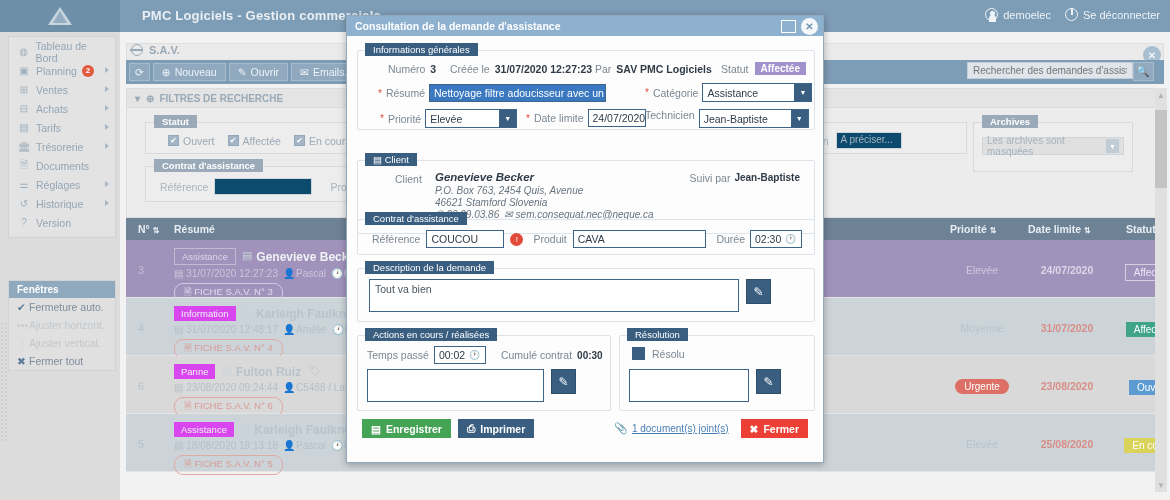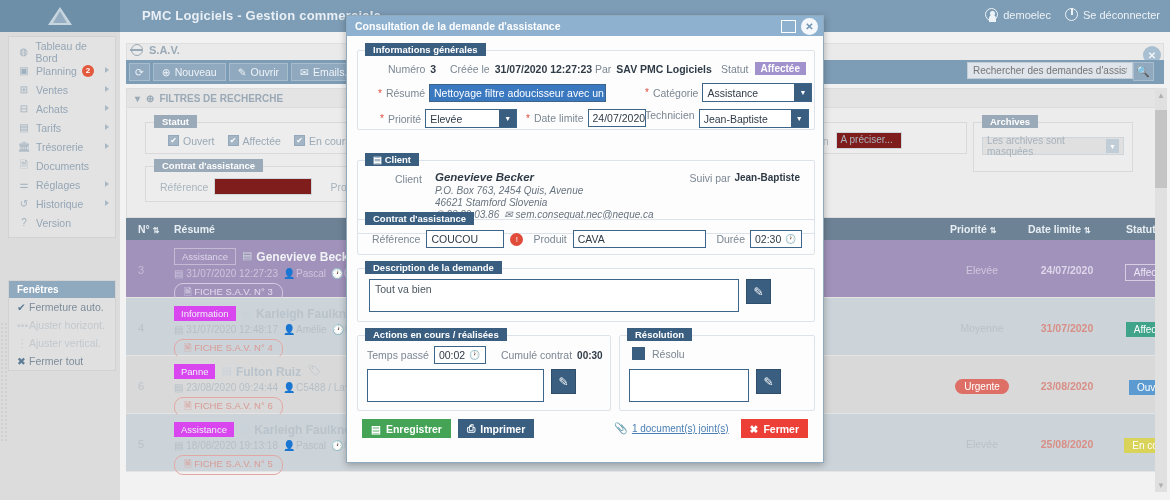--- a/index.html
+++ b/index.html
@@ -134,21 +134,21 @@
     position:absolute; border:1px solid #d9d9d9; background:#ededed;
   }
   .fs-legend {
     position:absolute; left:8px; top:-8px; background:#9aaab8; color:#fff;
     font-size:9.5px; font-weight:bold; padding:1px 8px;
   }
   .chk { display:inline-flex; align-items:center; gap:4px; color:#9aa9b6; font-size:10.5px; margin-right:10px;}
   .chkbox { width:11px;height:11px;background:#a4b6c5;border:1px solid #93a8ba; color:#fff; font-size:8px;
             display:flex;align-items:center;justify-content:center; }
   .f-lab { color:#a8b4be; font-size:10.5px; }
-  .f-inp { background:#7f1d1d; border:1px solid #cfd6db; height:17px; }
+  .f-inp { background:#0c4a6e; border:1px solid #cfd6db; height:17px; }
   .sel-dis {
     background:#e0e0e0; border:1px solid #cfd6db; height:18px; color:#a6b2bc;
     font-size:10px; padding:1px 4px; display:flex;align-items:center; justify-content:space-between;
   }
   .sel-dis .ar { width:14px; height:14px; background:#c0ccd6; display:flex;align-items:center;justify-content:center;color:#fff;font-size:7px;}
 
   
   .table-head {
     position:absolute; left:6px; top:186px; width:1038px; height:22px;
     background:#6d8295; color:#e8eef3; font-size:10.5px; font-weight:bold;
@@ -211,21 +211,21 @@
     width:17px;height:17px;border-radius:50%;background:#f4f8fb; color:#6d92b3;
     display:flex;align-items:center;justify-content:center;font-size:10px;font-weight:bold;cursor:pointer;
   }
   .dlg-body { position:relative; padding:8px; height:428px; }
 
   .grp {
     position:absolute; border:1px solid #dce3ea; border-radius:2px;
   }
   .grp > .lg {
     position:absolute; left:7px; top:-8px; background:#3a5e80; color:#fff;
-    font-size:9.5px; font-weight:bold; padding:1px 8px; white-space:nowrap;text-align:center;
+    font-size:9.5px; font-weight:normal; padding:1px 8px; white-space:nowrap;text-align:center;
   }
   .lbl { color:#7b8793; font-size:10.5px; }
   .val { color:#2f3b47; font-size:10.5px; font-weight:bold; }
   .req { color:#e04b3a; font-size:10px; }
   .inp {
     border:1px solid #3d6489; background:#fff; height:18px; font-size:10.5px;
     color:#2f3b47; padding:0 4px; line-height:16px;
   }
   .inp.sel-txt { background:#3a78c0; color:#fff; }
   .ddl {

